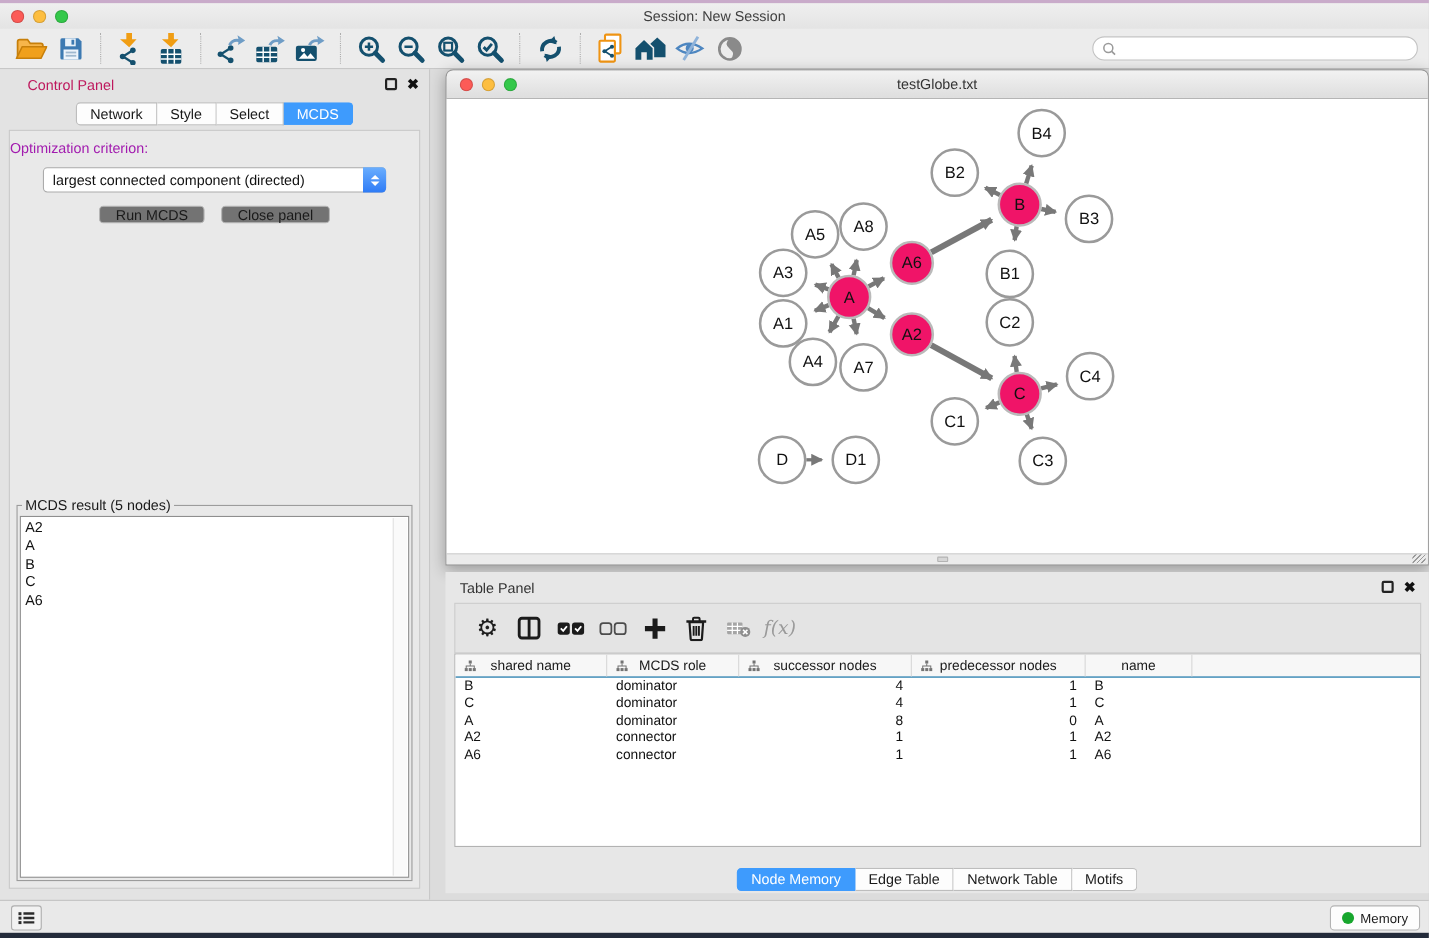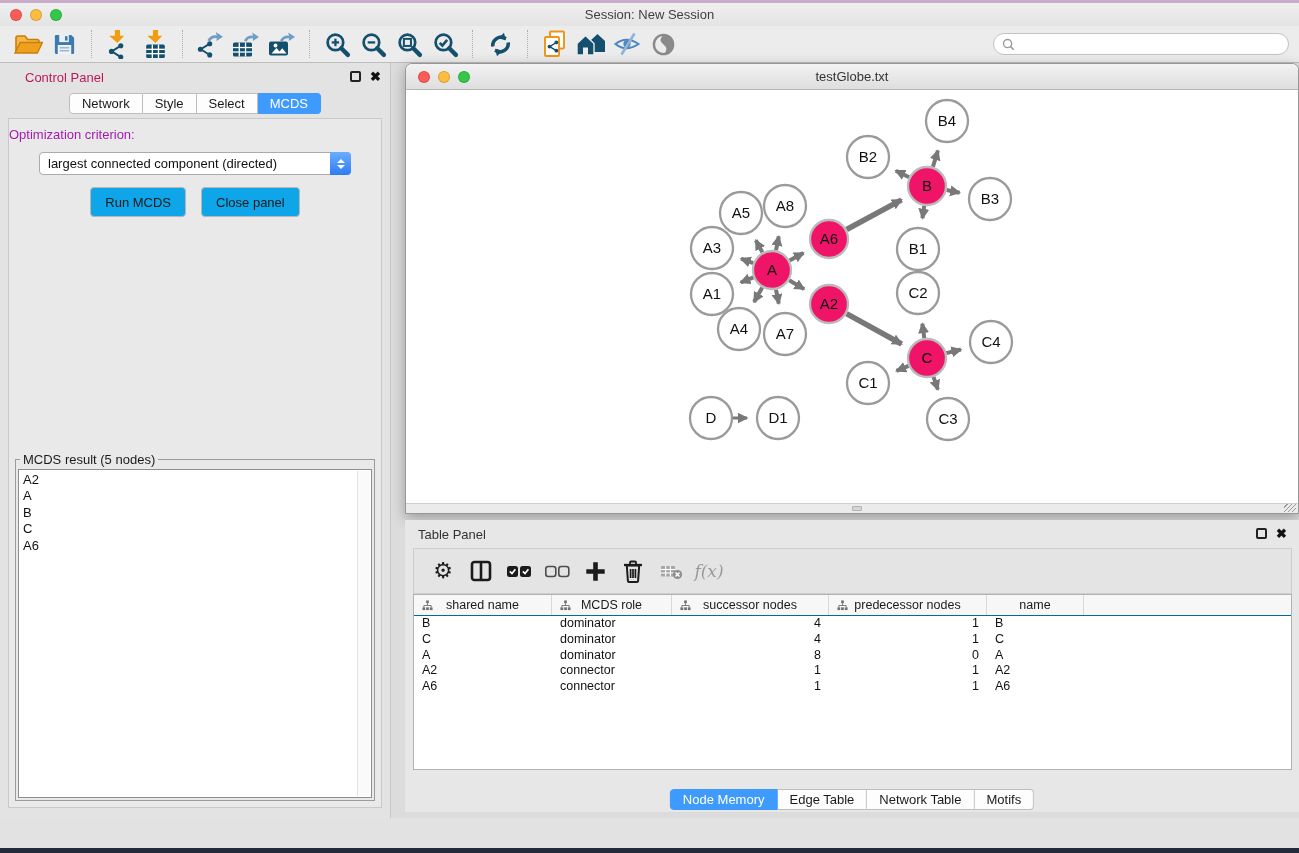--- a/index.html
+++ b/index.html
@@ -45,21 +45,21 @@
   .dropdown { position:relative; margin:10px auto 0; width:312px; height:23px; background:#fff;
               border:1px solid #ababab; border-radius:4px; font-size:13px; display:flex;
               align-items:center; padding-left:8px; color:#111; }
   .stepper { position:absolute; right:-1px; top:-1px; width:21px; height:23px; border-radius:0 4px 4px 0;
              background:linear-gradient(#6aaefe,#2e7bf6); display:flex; flex-direction:column;
              align-items:center; justify-content:center; gap:2px; }
   .stepper i { width:0; height:0; border-left:4px solid transparent; border-right:4px solid transparent; }
   .stepper .up { border-bottom:4px solid #fff; }
   .stepper .down { border-top:4px solid #fff; }
   .cp-buttons { display:flex; justify-content:center; gap:15px; margin-top:12px; }
-  .btn { height:30px; padding:0 14px; background:#0ea5e9; border:1px solid #b6b6b6; border-radius:4px;
+  .btn { height:16px; padding:0 14px; background:#737373; border:1px solid #b6b6b6; border-radius:4px;
          font-size:13px; color:#1a1a1a; display:flex; align-items:center; }
   .result-fieldset { position:absolute; left:6px; right:6px; top:333px; bottom:6px;
                      border:1px solid #9c9c9c; padding:2px; }
   .result-fieldset legend { font-size:13px; color:#1a1a1a; padding:0 3px; margin-left:2px; }
   .result-list { position:relative; width:100%; height:100%; background:#fff; border:1px solid #8e8e8e;
                  font-size:13px; padding:2px 16px 0 4px; overflow:hidden; }
   .result-item { line-height:16.4px; color:#111; }
   .result-scroll { position:absolute; top:1px; right:1px; bottom:1px; width:13px; background:#fafafa;
                    border-left:1px solid #e2e2e2; }
 
@@ -635,15 +635,35 @@
         <div class="tp-tabs" id="tp-tabs">
             <div class="seg-tab sel">Node Memory</div>
             <div class="seg-tab">Edge Table</div>
             <div class="seg-tab">Network Table</div>
             <div class="seg-tab">Motifs</div>
           </div>
       </div>
     </div>
   </div>
 
+  <div class="statusbar">
+    <div class="list-btn">
+      <svg width="18" height="15" viewBox="0 0 20 16">
+        <g stroke="#2c2c2c" stroke-width="2.4">
+            <line x1="7" y1="3.5" x2="18" y2="3.5"></line>
+            <line x1="7" y1="8" x2="18" y2="8"></line>
+            <line x1="7" y1="12.5" x2="18" y2="12.5"></line>
+          </g>
+        <g fill="#2c2c2c">
+            <rect x="2" y="2.2" width="3" height="3"></rect>
+            <rect x="2" y="6.7" width="3" height="3"></rect>
+            <rect x="2" y="11.2" width="3" height="3"></rect>
+          </g>
+      </svg>
+    </div>
+    <div class="memory-btn">
+      <span class="memory-dot" id="memory-dot" style="background: rgb(23, 166, 45);"></span>
+      <span>Memory</span>
+    </div>
+  </div>
 
   <div class="strip-bottom"></div>
 </div>
 
 </body></html>

